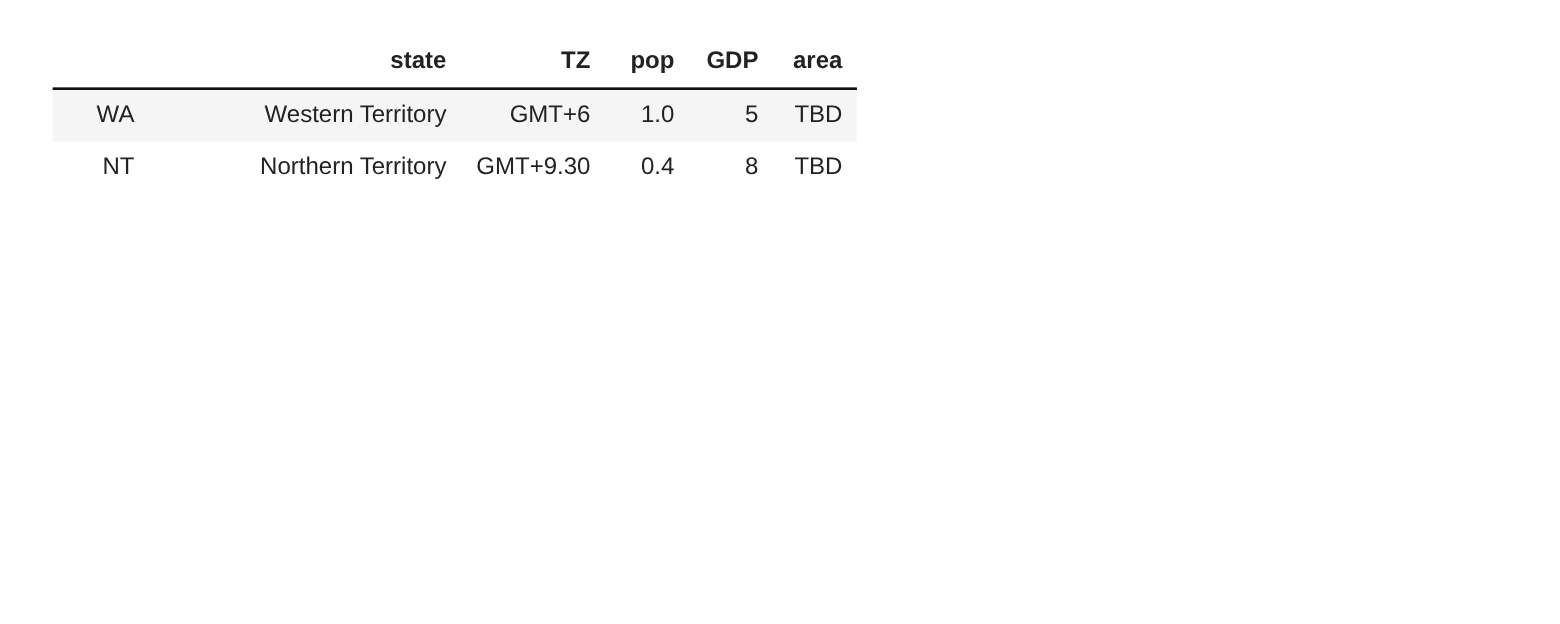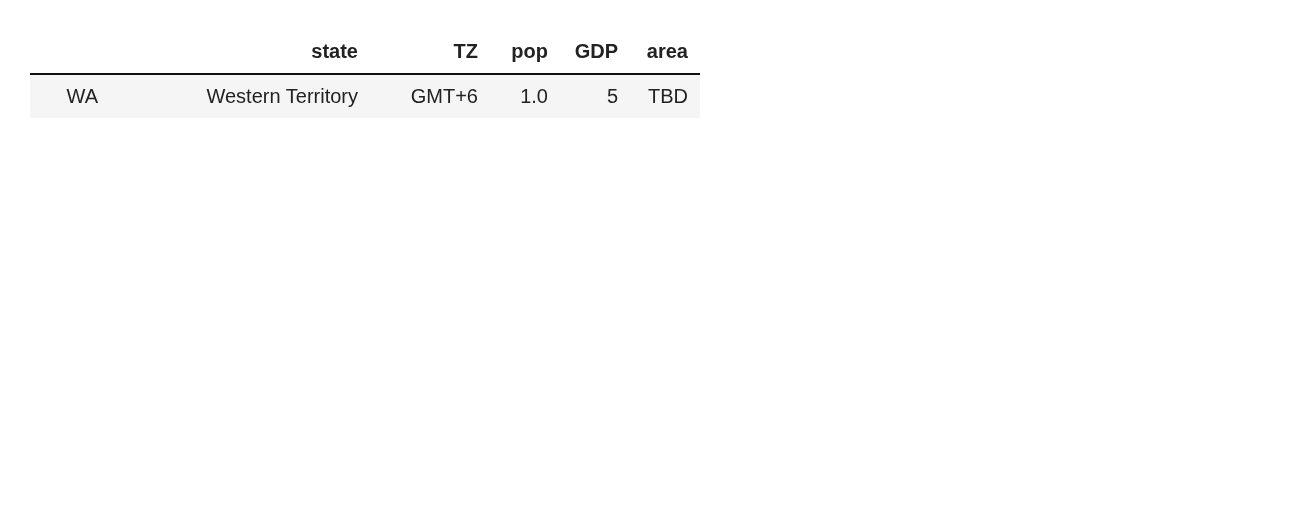--- a/index.html
+++ b/index.html
@@ -7,21 +7,21 @@
       margin: 0;
       padding: 0;
       width: 1300px;
       height: 520px;
       background: #ffffff;
       font-family: Arial, Helvetica, sans-serif;
       font-size: 20px;
       color: #222;
     }
     .wrap {
-      padding: 30px 0 0 30px;
+      padding: 30px 0 0 44px;
     }
     table {
       border-collapse: collapse;
     }
     th, td {
       padding: 10px 12px;
       text-align: right;
       white-space: nowrap;
     }
     thead th {
@@ -70,15 +70,23 @@
     </thead>
     <tbody>
       <tr>
         <td class="rowlabel">WA</td>
         <td>Western Territory</td>
         <td>GMT+6</td>
         <td>1.0</td>
         <td>5</td>
         <td>TBD</td>
       </tr>
+      <tr>
+        <td class="rowlabel">NT</td>
+        <td>Northern Territory</td>
+        <td>GMT+9.30</td>
+        <td>0.4</td>
+        <td>8</td>
+        <td>TBD</td>
+      </tr>
     </tbody>
   </table>
 </div>
 
 </body></html>

